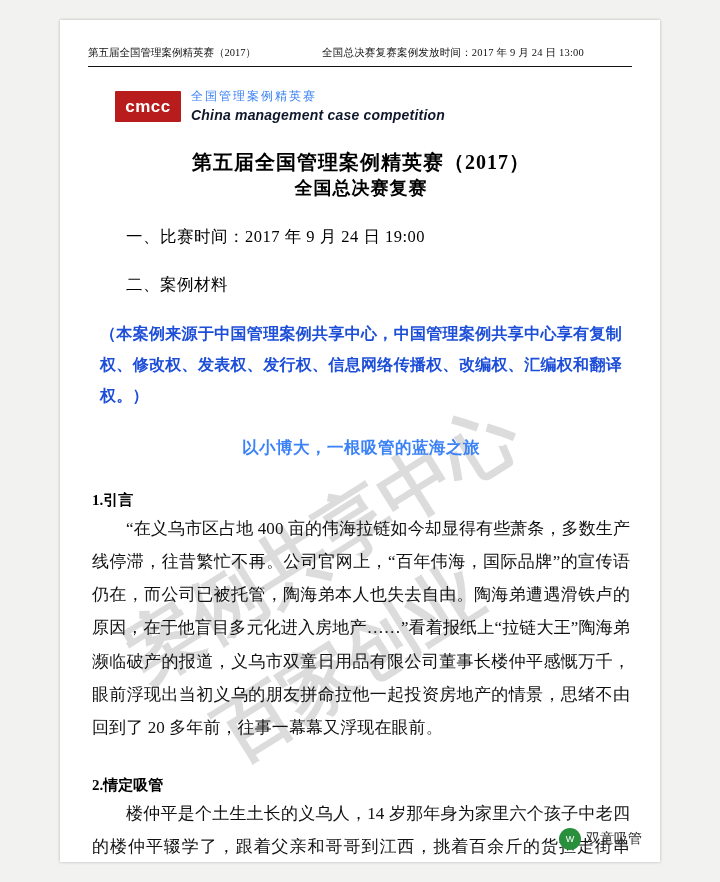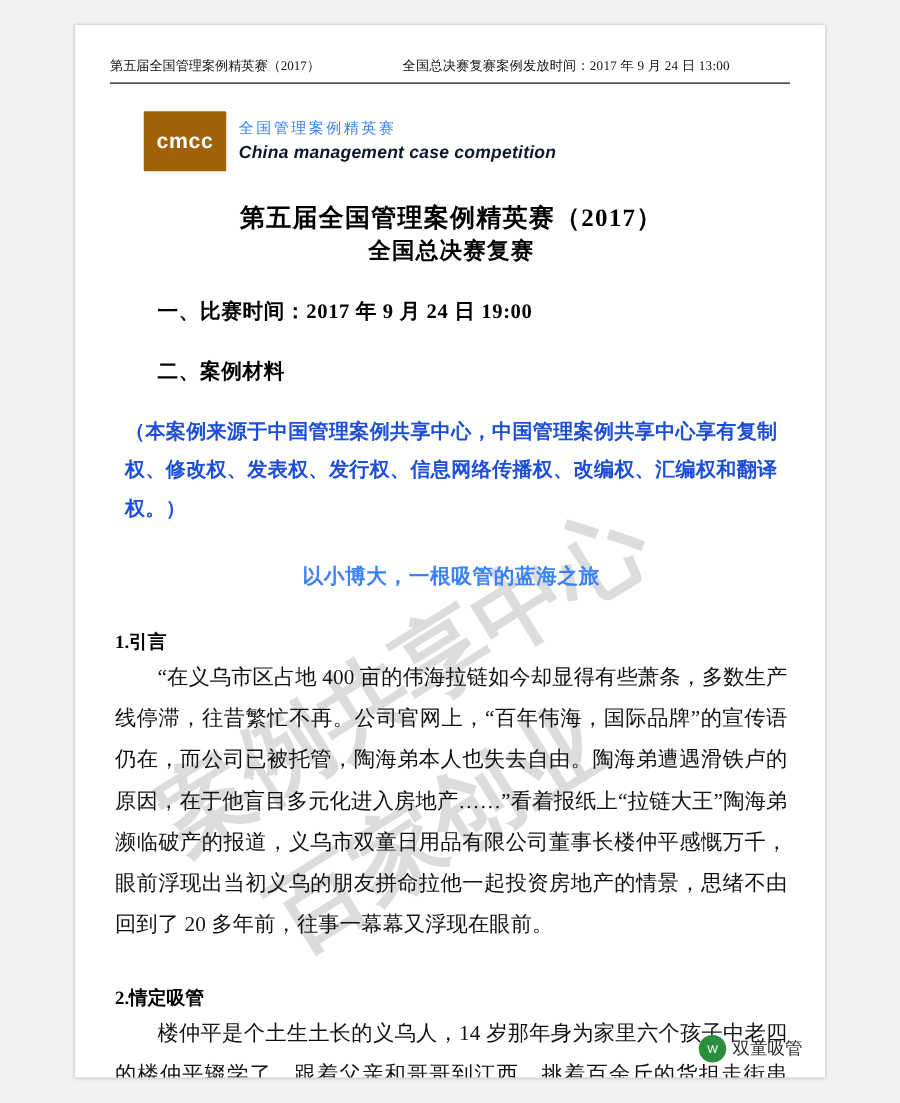--- a/index.html
+++ b/index.html
@@ -55,22 +55,22 @@
     letter-spacing: 0.2px;
   }
   
   .logo-row {
     margin: 22px 0 0 55px;
     display: flex;
     align-items: center;
   }
   .logo-mark {
     width: 66px;
-    height: 48px;
-    background: #a16207;
+    height: 31px;
+    background: #b91c1c;
     color: #ffffff;
     display: flex;
     align-items: center;
     justify-content: center;
     font-family: "Liberation Sans", sans-serif;
     font-weight: bold;
     font-size: 17px;
     letter-spacing: 0.5px;
     border-radius: 1px;
   }
@@ -108,21 +108,21 @@
   }
   .title-2 {
     text-align: center;
     font-size: 18px;
     font-weight: bold;
     color: #000;
     letter-spacing: 1px;
   }
   .sec-head {
     font-size: 16.5px;
-    font-weight: bold;
+    font-weight: normal;
     color: #000;
     margin: 26px 0 0 34px;
     letter-spacing: 0.5px;
   }
   .notice {
     font-size: 16px;
     font-weight: bold;
     color: #1d4ed8;
     margin: 22px 8px 0 8px;
     line-height: 1.95;

